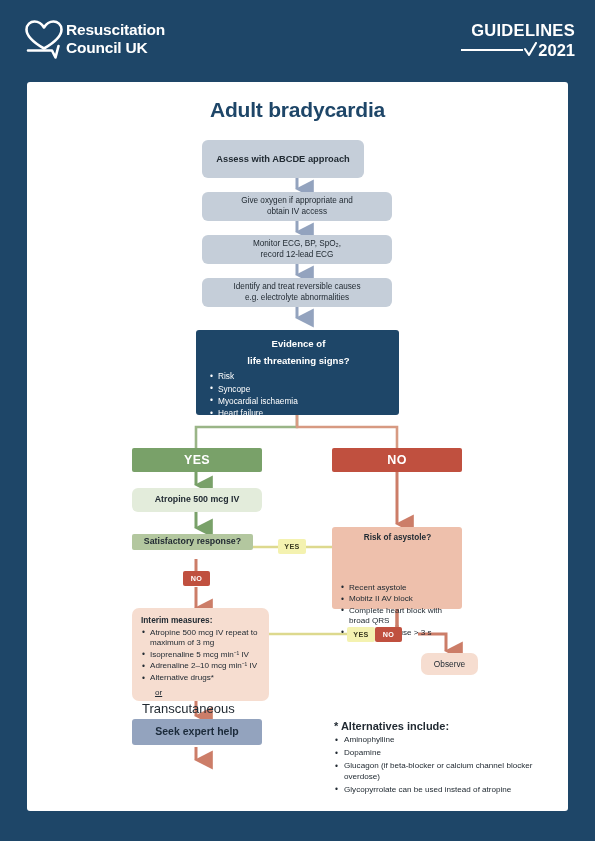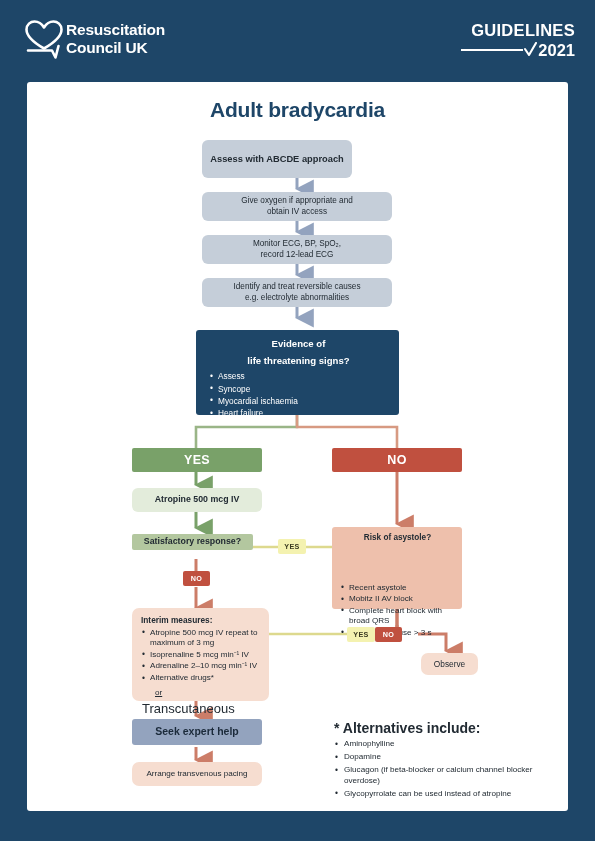--- a/index.html
+++ b/index.html
@@ -93,21 +93,21 @@
   .tag-no{background:#c0503f;color:#ffffff;}
   .tag-yes{background:#f4f2b0;color:#3a3a20;}
 
   #svg-connectors{
     position:absolute;left:0;top:0;width:541px;height:729px;
     pointer-events:none;
   }
   #footnote{
     position:absolute;left:307px;top:638px;width:200px;color:#222b33;
   }
-  #footnote .fn-ttl{font-size:14px;font-weight:bold;margin-bottom:3px;}
+  #footnote .fn-ttl{font-size:11px;font-weight:bold;margin-bottom:3px;}
   #footnote ul.bul li{padding-left:10px;margin-bottom:2.5px;}
   .uline{text-decoration:underline;}
   .interim-ttl{font-weight:bold;font-size:8.3px;margin-bottom:2px;}
   .interim-or{margin:3px 0 2px 14px;font-size:8.1px;}
   .interim-last{font-size:13px;margin-left:1px;}
 </style>
 </head>
 <body>
 
 <div id="header">
@@ -179,21 +179,21 @@
 
     <path d="M391 552 L419 552 L419 569" fill="none" stroke="#cc7d68" stroke-width="3" marker-end="url(#ah-red)"></path>
 
     <path d="M345 552 L224 552" fill="none" stroke="#ddd98e" stroke-width="2.6" marker-end="url(#ah-yellow)"></path>
     <line x1="370" y1="527" x2="370" y2="545" stroke="#cc7d68" stroke-width="3"></line>
 
     <line x1="169" y1="619" x2="169" y2="634" stroke="#cc7d68" stroke-width="3" marker-end="url(#ah-red)"></line>
     <line x1="169" y1="665" x2="169" y2="678" stroke="#cc7d68" stroke-width="3" marker-end="url(#ah-red)"></line>
   </svg>
 
-  <div class="node proc bold" style="left:175px;top:58px;width:150px;height:38px;">
+  <div class="node proc bold" style="left:175px;top:58px;width:162px;height:38px;">
     <div class="ctr">Assess with ABCDE approach</div>
   </div>
 
   <div class="node proc" style="left:175px;top:110px;width:190px;height:29px;">
     <div class="ctr">Give oxygen if appropriate and</div>
     <div class="ctr">obtain IV access</div>
   </div>
 
   <div class="node proc" style="left:175px;top:153px;width:190px;height:29px;">
     <div class="ctr">Monitor ECG, BP, SpO₂,</div>
@@ -202,21 +202,21 @@
 
   <div class="node proc" style="left:175px;top:196px;width:190px;height:29px;">
     <div class="ctr">Identify and treat reversible causes</div>
     <div class="ctr">e.g. electrolyte abnormalities</div>
   </div>
 
   <div class="node navy" style="left:169px;top:248px;width:203px;height:85px;padding:8px 11px 8px 13px;justify-content:flex-start;">
     <div class="ttl">Evidence of</div>
     <div class="ttl">life threatening signs?</div>
     <ul class="bul">
-      <li>Assess</li>
+      <li>Risk</li>
       <li>Syncope</li>
       <li>Myocardial ischaemia</li>
       <li>Heart failure</li>
     </ul>
   </div>
 
   <div class="node banner banner-yes" style="left:105px;top:366px;width:130px;height:24px;">
     <div>YES</div>
   </div>
 
@@ -271,23 +271,20 @@
       <li>Alternative drugs*</li>
     </ul>
     <div class="interim-or uline">or</div>
     <div class="interim-last">Transcutaneous pacing</div>
   </div>
 
   <div class="node bluegrey" style="left:105px;top:637px;width:130px;height:26px;">
     <div class="ctr">Seek expert help</div>
   </div>
 
-  <div class="node salmon-soft" style="left:105px;top:680px;width:130px;height:24px;">
-    <div class="ctr" style="font-weight:normal;font-size:8.1px;">Arrange transvenous pacing</div>
-  </div>
 
   <div id="footnote">
     <div class="fn-ttl">* Alternatives include:</div>
     <ul class="bul">
       <li>Aminophylline</li>
       <li>Dopamine</li>
       <li>Glucagon (if beta-blocker or calcium channel blocker overdose)</li>
       <li>Glycopyrrolate can be used instead of atropine</li>
     </ul>
   </div>

